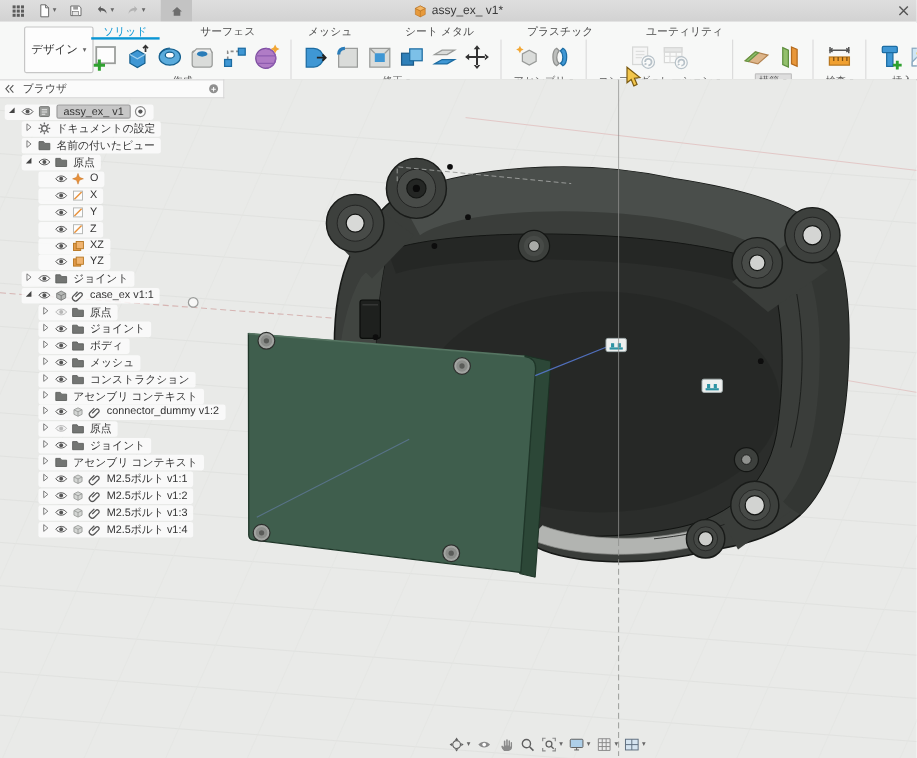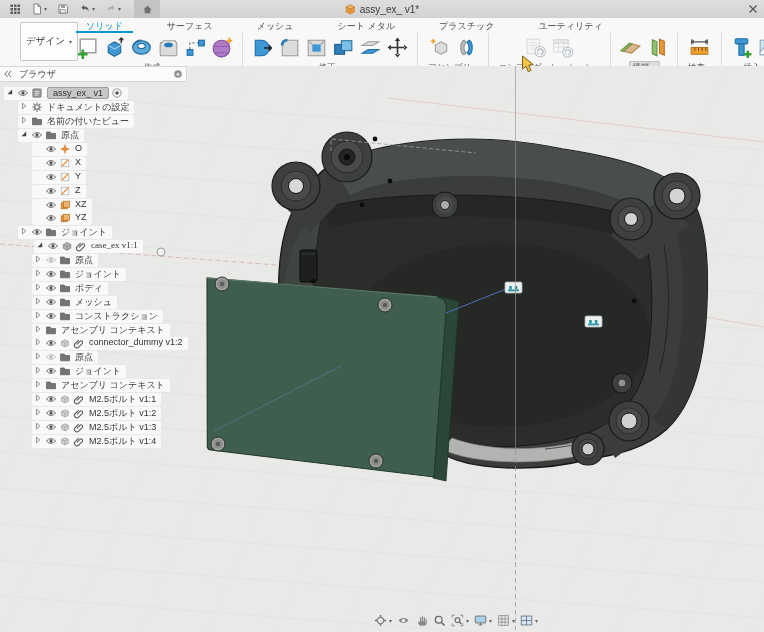--- a/index.html
+++ b/index.html
@@ -753,21 +753,21 @@
                 </svg>
               </span>
               <span class="ic">
                 <svg viewBox="0 0 16 16" xmlns="http://www.w3.org/2000/svg">
                   <path d="M2 4h5l1.5 2H14v7H2z" fill="#737573" stroke="#5f615f"></path>
                 </svg>
               </span>
               <span class="lbl">ジョイント</span>
             </span>
           </div>
-          <div class="brow" style="padding-left: 34px; font-family: Liberation Serif, serif;">
+          <div class="brow" style="padding-left: 18px;">
             <span class="bpill">
               <span class="arr">
                 <svg viewBox="0 0 16 16" xmlns="http://www.w3.org/2000/svg">
                   <polygon points="4,11.5 11.5,4 11.5,11.5" fill="#444"></polygon>
                 </svg>
               </span>
               <span class="ic">
                 <svg viewBox="0 0 16 16" xmlns="http://www.w3.org/2000/svg">
                   <path d="M2 8c3-4.2 9-4.2 12 0-3 4.2-9 4.2-12 0z" fill="#f8f8f8" stroke="#555" stroke-width="1.1"></path>
                   <circle cx="8" cy="8" r="2.2" fill="#555"></circle>

